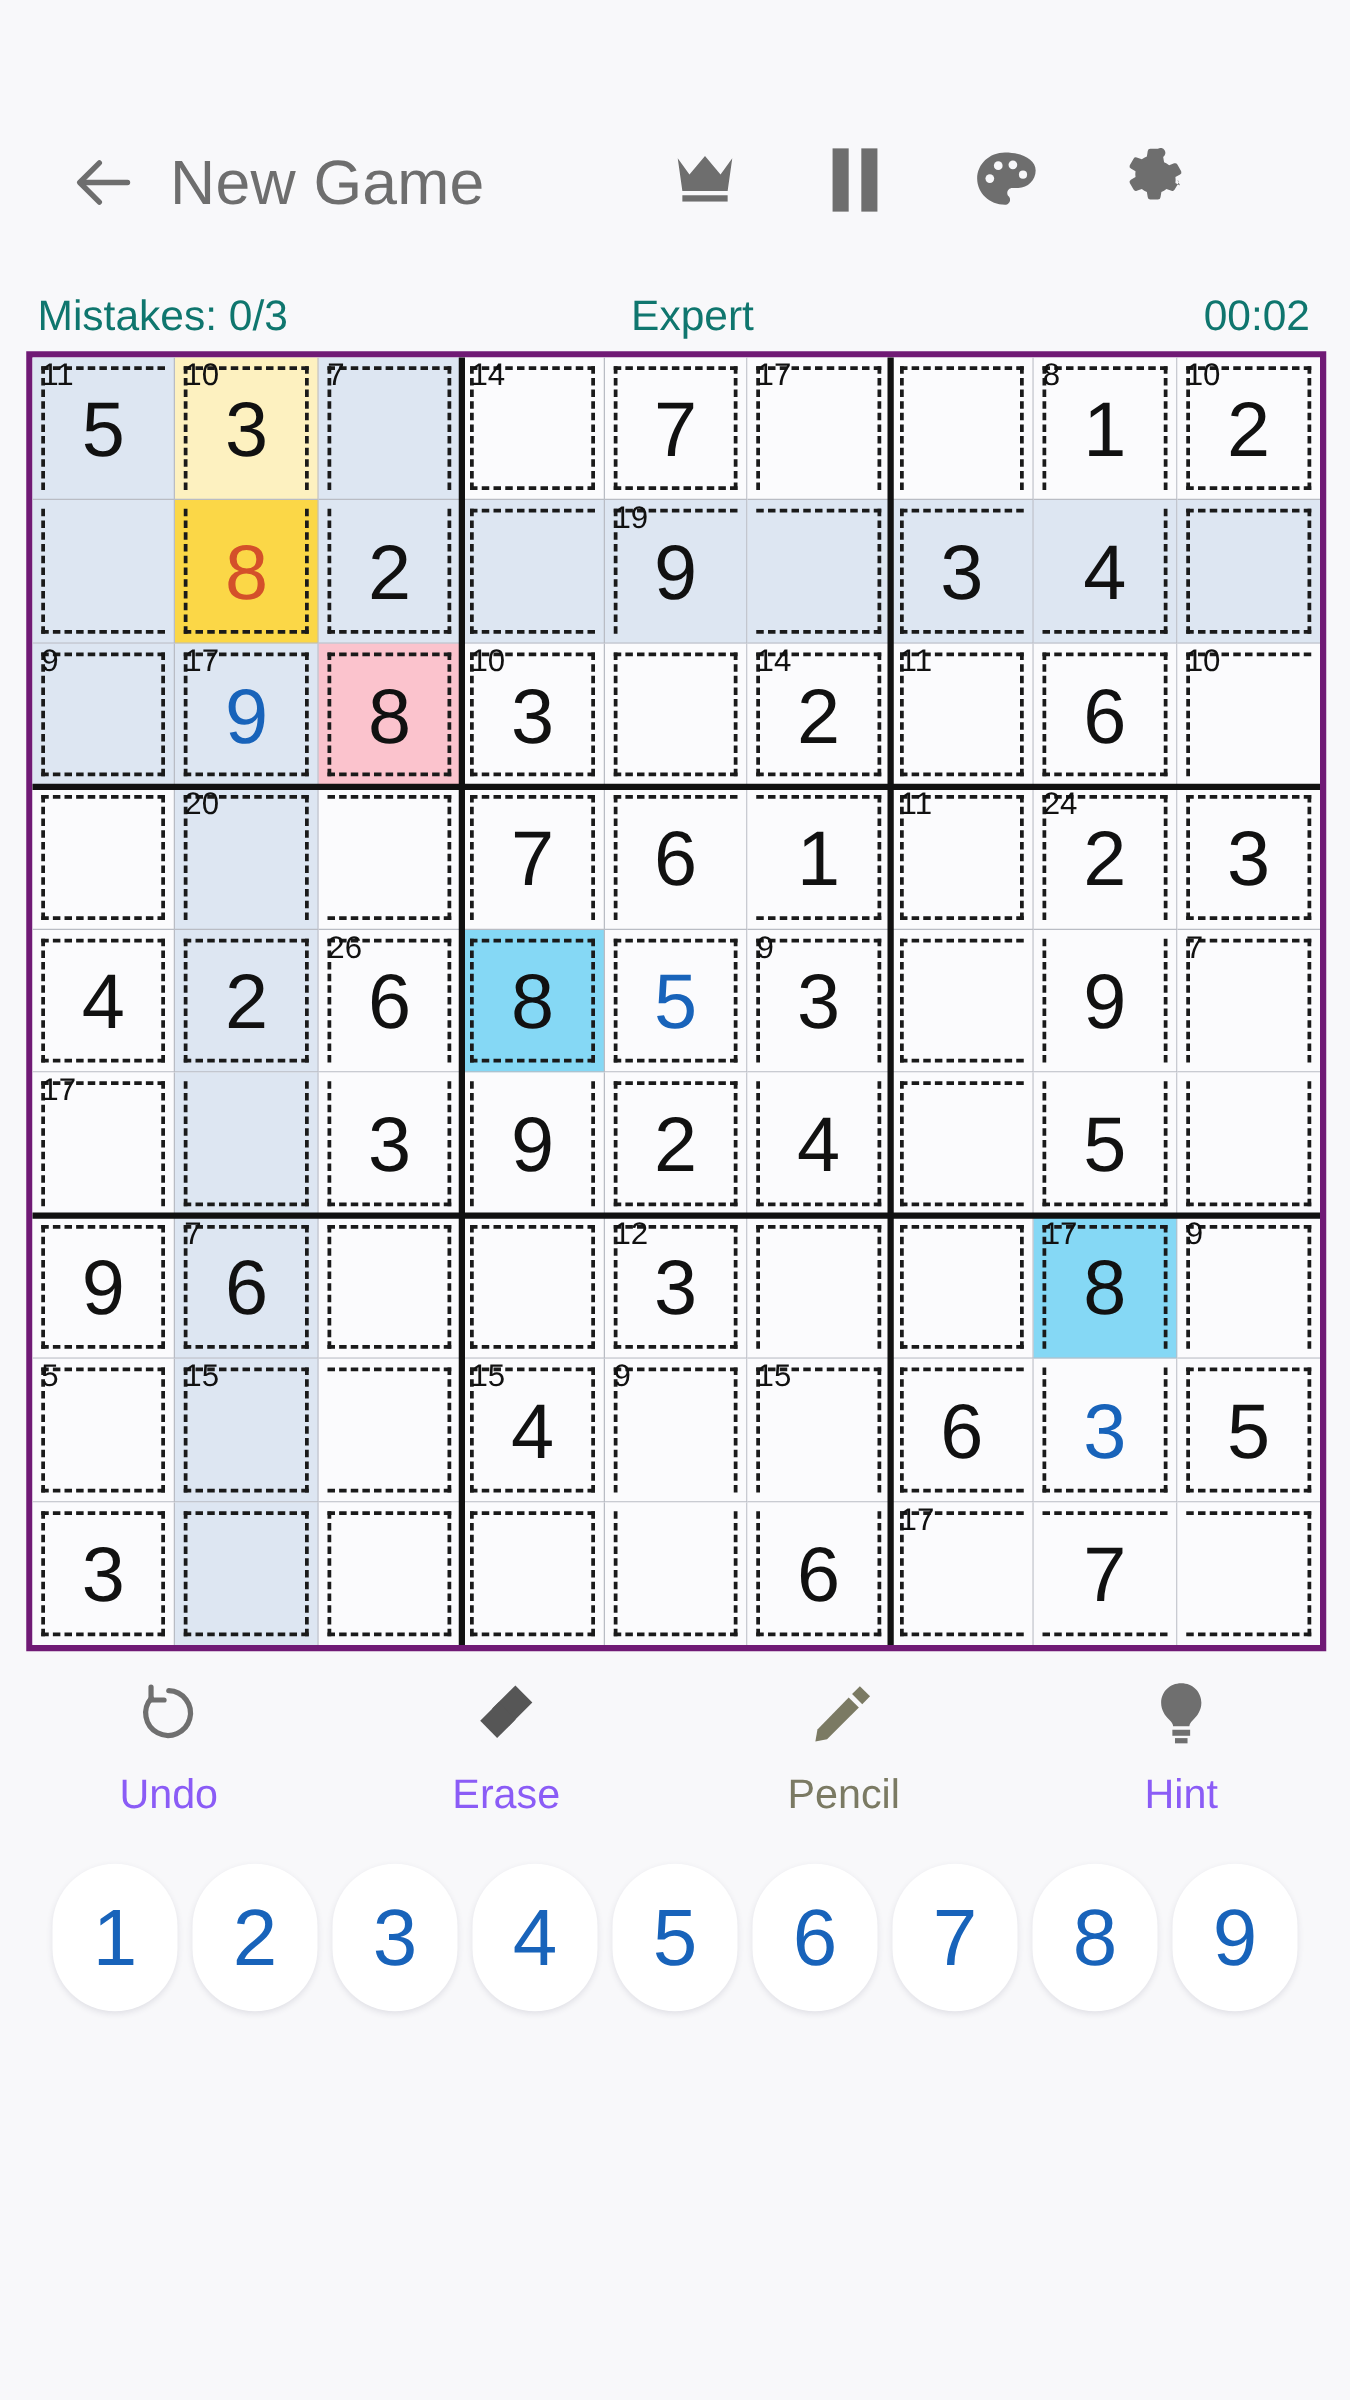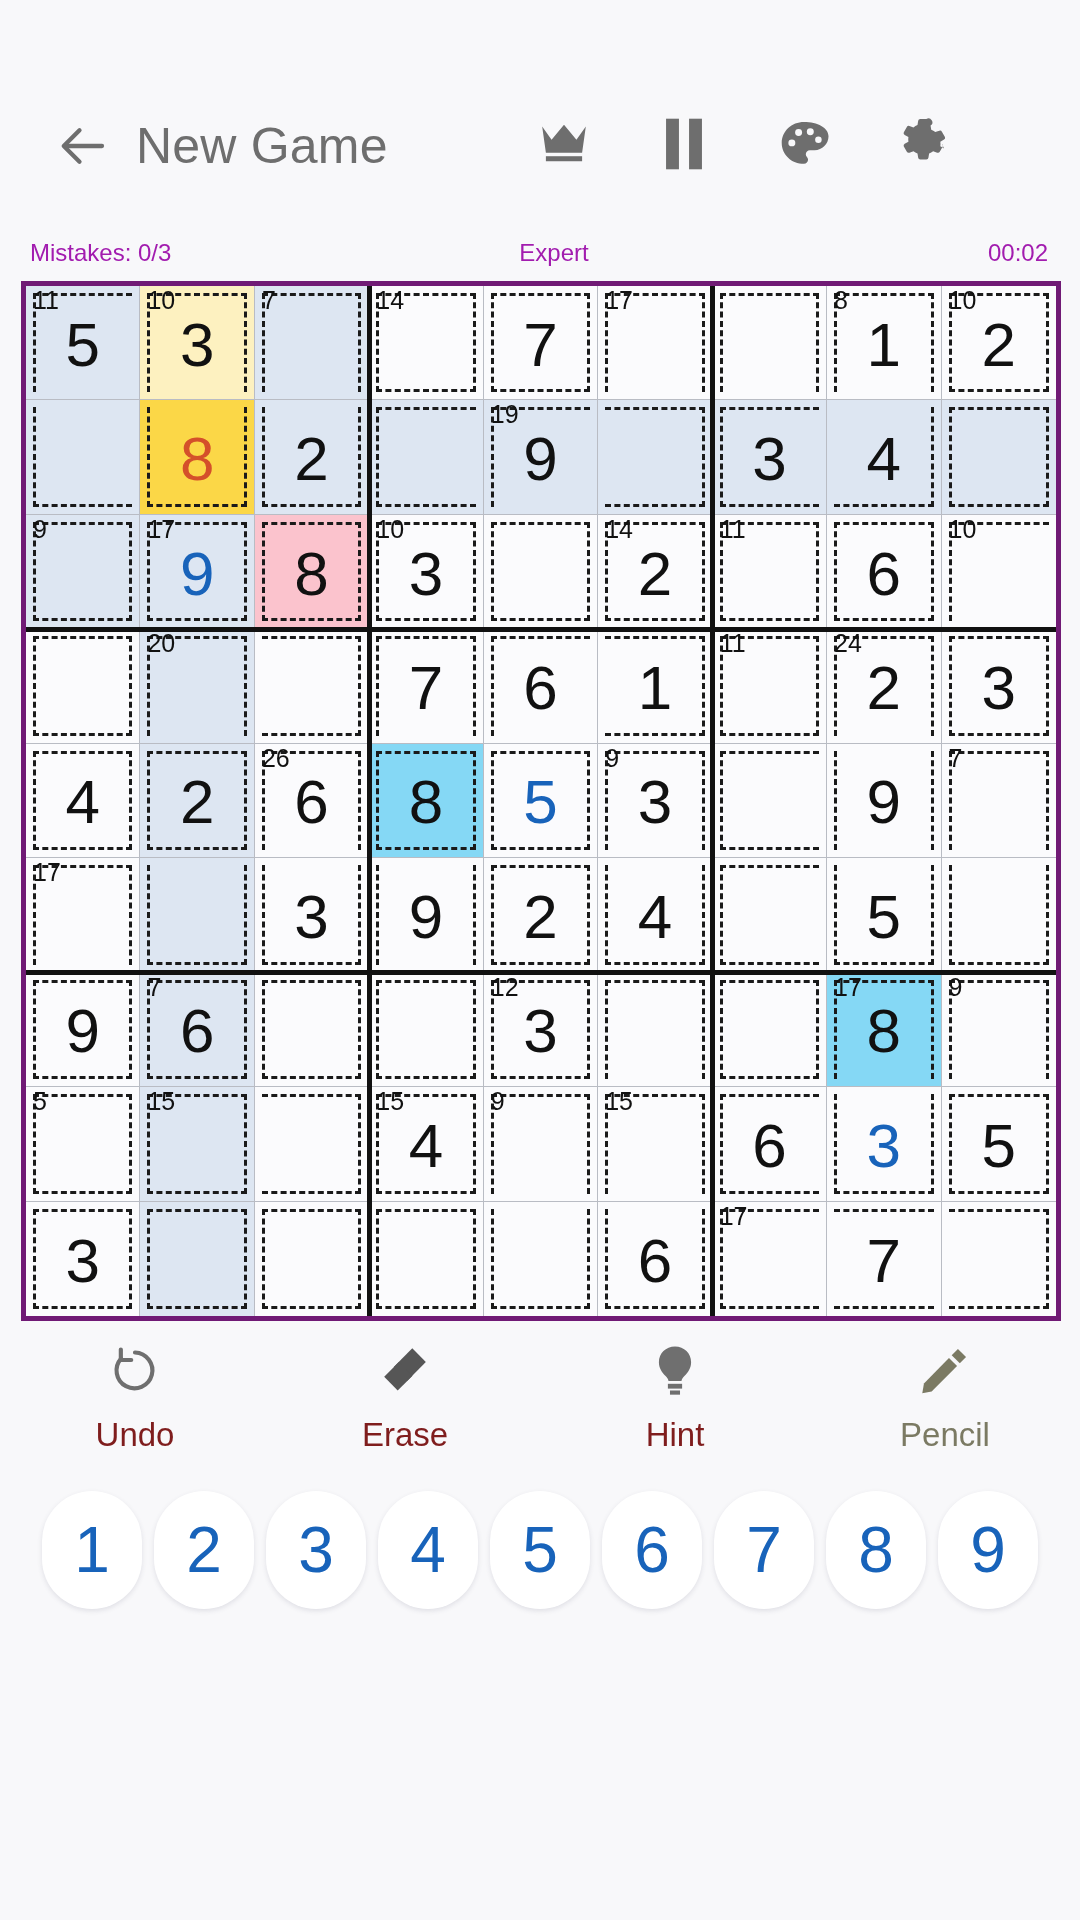--- a/index.html
+++ b/index.html
@@ -35,21 +35,21 @@
   .appbar-icon {
     width: 60px; height: 60px;
     display: flex; align-items: center; justify-content: center;
     cursor: pointer;
   }
 
   
   .statusbar {
     position: absolute; top: 228px; left: 0; width: 1080px; height: 50px;
     display: flex; align-items: center;
-    color: #a21caf; font-size: 24px;
+    color: #0f766e; font-size: 34px;
   }
   .status-left { position: absolute; left: 30px; }
   .status-center { position: absolute; left: 0; width: 1080px; text-align: center; padding-left: 28px; }
   .status-right { position: absolute; right: 32px; }
 
   
   .board {
     position: absolute; left: 21px; top: 281px;
     width: 1040px; height: 1040px;
     background: #fbfbfd;
@@ -113,21 +113,21 @@
   
   .toolbar {
     position: absolute; top: 1340px; left: 0; width: 1080px; height: 130px;
     display: flex; align-items: flex-start; justify-content: space-around;
   }
   .tool {
     width: 200px; display: flex; flex-direction: column;
     align-items: center; gap: 16px; cursor: pointer;
   }
   .tool-icon { height: 60px; display: flex; align-items: center; justify-content: center; }
-  .tool-label { font-size: 33px; color: #7f1d1d; }
+  .tool-label { font-size: 33px; color: #8b5cf6; }
   .tool.active .tool-label { color: #7b7a63; }
 
   
   .numpad {
     position: absolute; top: 1490px; left: 0; width: 1080px; height: 120px;
     display: flex; align-items: center; justify-content: center; gap: 12px;
   }
   .numkey {
     width: 100px; height: 118px;
     background: #ffffff; border-radius: 50px;
@@ -884,38 +884,38 @@
       </div>
       <div class="tool">
         <div class="tool-icon">
           <svg width="50" height="52" viewBox="0 0 24 24">
             <path d="M15.5 1.6 L22 8.2 L13.1 17.1 L6.6 10.5 Z" fill="#565656"></path>
             <path d="M9.1 8.1 L15.6 14.7 L8.5 21.8 L2 15.2 Z" fill="#565656"></path>
           </svg>
         </div>
         <div class="tool-label">Erase</div>
       </div>
+      <div class="tool active">
+        <div class="tool-icon">
+          <svg width="50" height="52" viewBox="0 0 24 24">
+            <path d="M18.2 1.9 L22.1 5.8 L19.1 8.8 L15.2 4.9 Z" fill="#7b7a63"></path>
+            <path d="M13.9 6.2 L17.8 10.1 L5.6 22.3 L1.1 23.1 L1.9 18.5 Z" fill="#7b7a63"></path>
+          </svg>
+        </div>
+        <div class="tool-label">Pencil</div>
+      </div>
       <div class="tool">
         <div class="tool-icon">
           <svg width="46" height="52" viewBox="0 0 22 24">
             <path d="M11 0.8 C6.6 0.8 3.3 4.1 3.3 8.3 c0 2.8 1.5 5 3.2 6.6 .8 .8 1.3 1.5 1.4 2.4 h6.2 c .1-.9 .6-1.6 1.4-2.4 1.7-1.6 3.2-3.8 3.2-6.6 0-4.2-3.3-7.5-7.7-7.5z" fill="#6f6f6f"></path>
             <rect x="7.6" y="18.6" width="6.8" height="2.3" fill="#6f6f6f"></rect>
             <rect x="8.6" y="21.8" width="4.8" height="2" fill="#6f6f6f"></rect>
           </svg>
         </div>
         <div class="tool-label">Hint</div>
-      </div>
-      <div class="tool active">
-        <div class="tool-icon">
-          <svg width="50" height="52" viewBox="0 0 24 24">
-            <path d="M18.2 1.9 L22.1 5.8 L19.1 8.8 L15.2 4.9 Z" fill="#7b7a63"></path>
-            <path d="M13.9 6.2 L17.8 10.1 L5.6 22.3 L1.1 23.1 L1.9 18.5 Z" fill="#7b7a63"></path>
-          </svg>
-        </div>
-        <div class="tool-label">Pencil</div>
       </div>
     </div>
 
   <div class="numpad" id="numpad">
       <div class="numkey">1</div>
       <div class="numkey">2</div>
       <div class="numkey">3</div>
       <div class="numkey">4</div>
       <div class="numkey">5</div>
       <div class="numkey">6</div>

